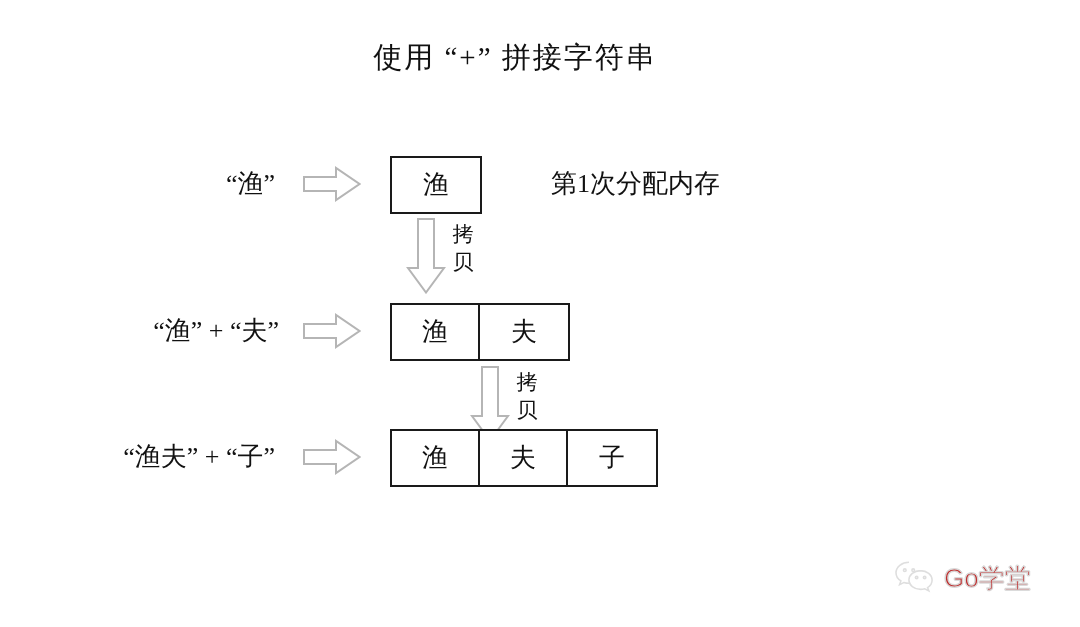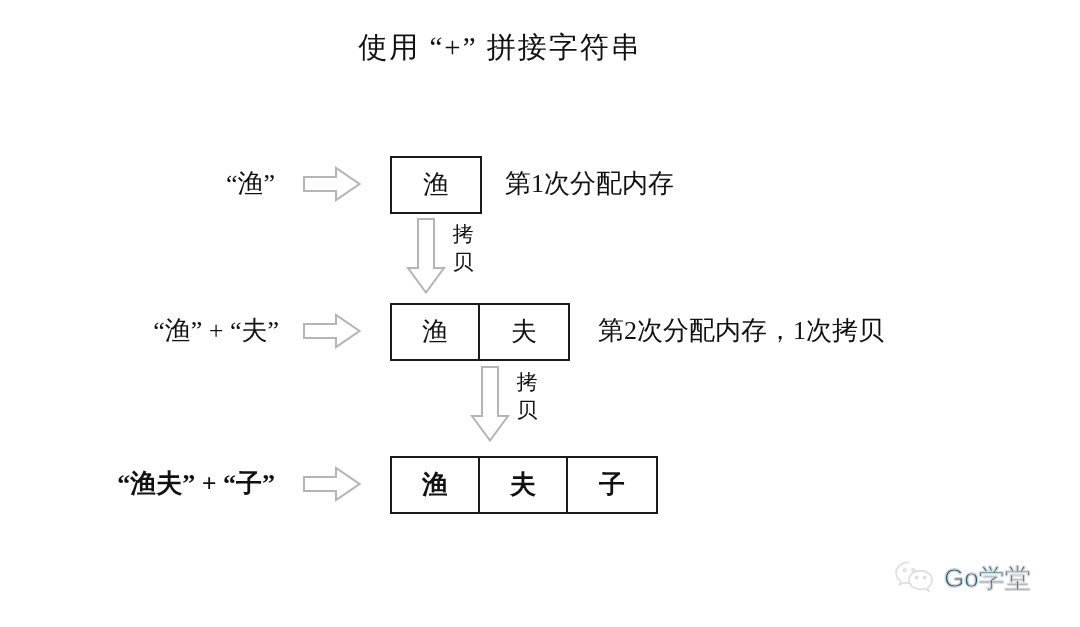--- a/index.html
+++ b/index.html
@@ -17,40 +17,41 @@
     width: 1080px;
     height: 627px;
     background: #ffffff;
     overflow: hidden;
   }
 
   
   .diagram-title {
     position: absolute;
     left: 0;
-    top: 28px;
+    top: 38px;
     width: 1000px;
     text-align: center;
     font-size: 29px;
     line-height: 38px;
     letter-spacing: 2px;
     color: #111111;
     white-space: pre;
+    padding-left: 15px;
   }
 
   
   .row {
     position: absolute;
     left: 0;
     width: 1080px;
     height: 70px;
   }
   .row-1 { top: 152px; }
   .row-2 { top: 299px; }
-  .row-3 { top: 452px; font-weight: bold; }
+  .row-3 { top: 425px; }
 
   
   .expr-label {
     position: absolute;
     top: 0;
     height: 64px;
     line-height: 64px;
     font-size: 26px;
     color: #111111;
     white-space: pre;
@@ -97,21 +98,21 @@
   
   .note {
     position: absolute;
     top: 0;
     height: 64px;
     line-height: 64px;
     font-size: 26px;
     color: #111111;
     white-space: pre;
   }
-  .note-1 { left: 505px; }
+  .note-1 { left: 551px; }
   .note-2 { left: 598px; }
   .note-3 { left: 700px; }
 
   
   .copy-group {
     position: absolute;
     left: 0;
     width: 1080px;
     height: 90px;
   }
@@ -145,21 +146,21 @@
     width: 175px;
     height: 44px;
     display: flex;
     align-items: center;
     gap: 7px;
     opacity: 0.92;
   }
   .watermark-text {
     font-size: 26px;
     line-height: 30px;
-    color: #0c4a6e;
+    color: #b91c1c;
     -webkit-text-stroke: 1px #d6d6d6;
     text-shadow:
       -1px 0 #dcdcdc, 1px 0 #dcdcdc,
       0 -1px #dcdcdc, 0 1px #dcdcdc;
     white-space: pre;
     font-family: "Liberation Sans", sans-serif;
   }
 </style>
 </head>
 <body>
@@ -203,21 +204,20 @@
       <svg width="58" height="36" viewBox="0 0 58 36" xmlns="http://www.w3.org/2000/svg">
         <path d="M1,11 L33,11 L33,2 L56.5,18 L33,34 L33,25 L1,25 Z" fill="#ffffff" stroke="#b5b5b5" stroke-width="2" stroke-linejoin="miter"></path>
       </svg>
     </div>
 
     <div class="mem-box">
       <div class="mem-cell">渔</div>
       <div class="mem-cell">夫</div>
     </div>
 
-    <div class="note note-2">第2次分配内存，1次拷贝</div>
   </div>
 
   <div class="copy-group copy-2">
     <div class="arrow-down">
       <svg width="40" height="76" viewBox="0 0 40 76" xmlns="http://www.w3.org/2000/svg">
         <path d="M12,1 L28,1 L28,50 L38,50 L20,74.5 L2,50 L12,50 Z" fill="#ffffff" stroke="#b5b5b5" stroke-width="2" stroke-linejoin="miter"></path>
       </svg>
     </div>
     <div class="copy-label">
       <span>拷</span>

